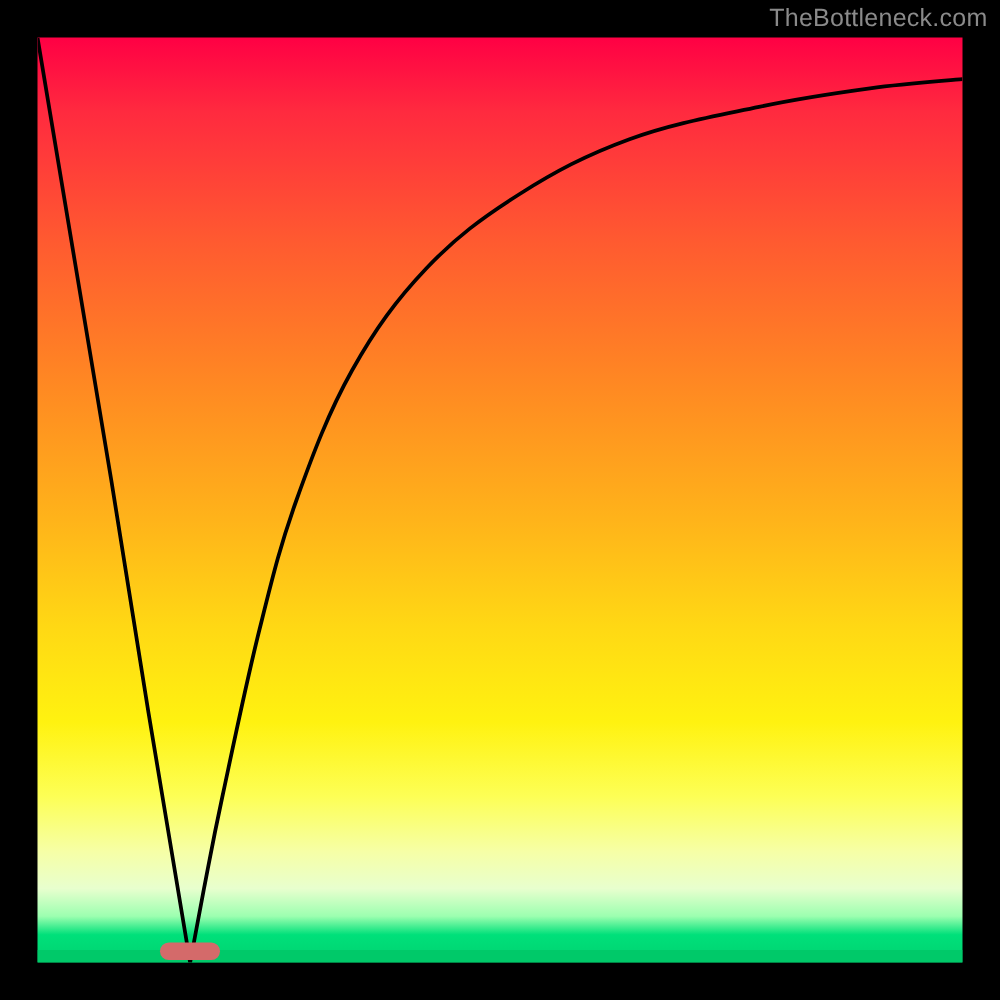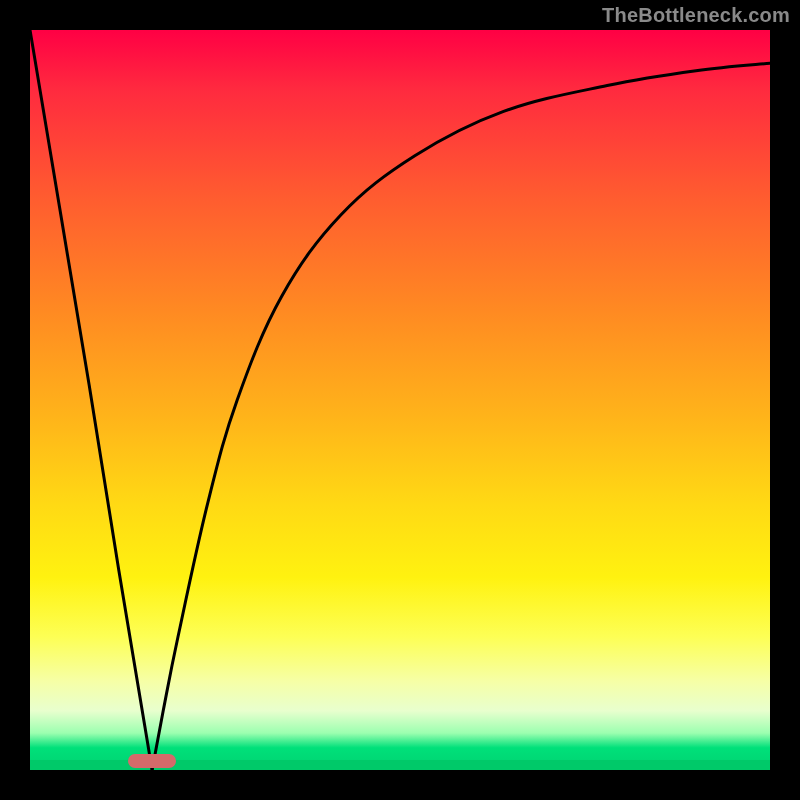--- a/index.html
+++ b/index.html
@@ -63,21 +63,21 @@
     position: absolute;
     left: 0;
     top: 0;
   }
   .watermark {
     position: absolute;
     top: 4px;
     right: 10px;
     color: #8a8a8a;
     font-size: 20px;
-    font-weight: 700;
+    font-weight: 400;
     letter-spacing: 0.2px;
     user-select: none;
   }
 </style>
 </head>
 <body>
 
 <div class="frame">
 
   <div class="plot-area">

